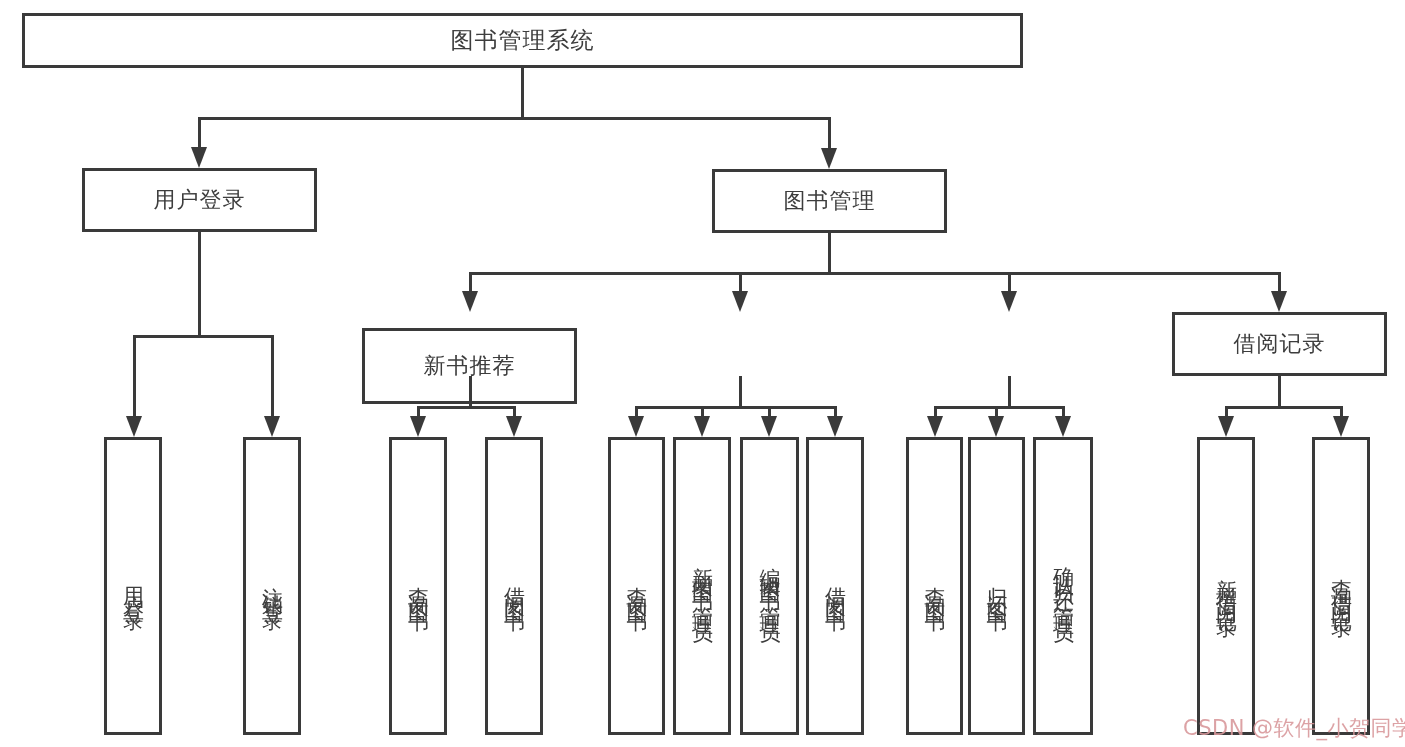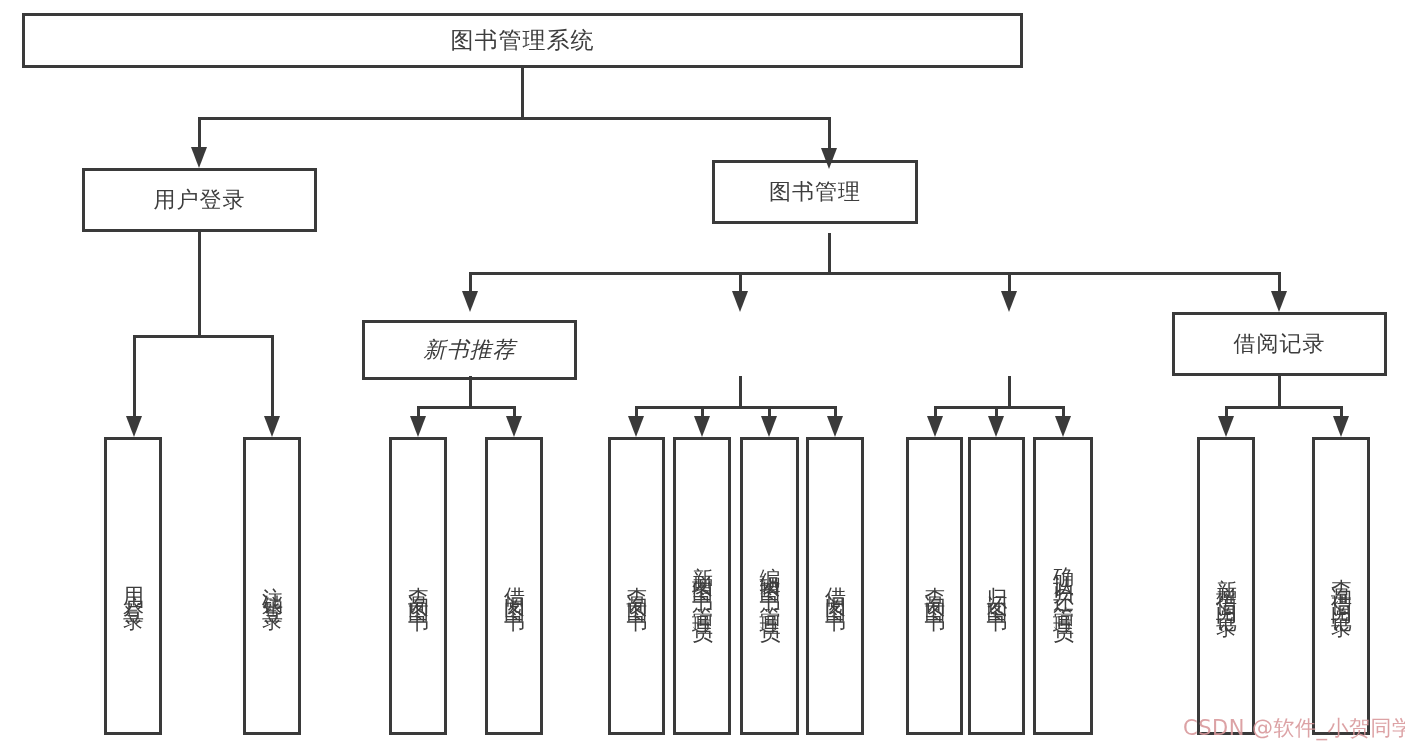--- a/index.html
+++ b/index.html
@@ -36,25 +36,25 @@
 <div id="canvas">
 
   <div class="node root" style="left:22px;top:13px;width:1001px;height:55px;justify-content:center;">
     <span>图书管理系统</span>
   </div>
 
   <div class="node lvl" style="left:82px;top:168px;width:235px;height:64px;">
     <span>用户登录</span>
   </div>
 
-  <div class="node lvl" style="left:712px;top:160px;width:206px;height:64px;">
+  <div class="node lvl" style="left:712px;top:169px;width:235px;height:64px;">
     <span>图书管理</span>
   </div>
 
-  <div class="node lvl" style="left:362px;top:320px;width:215px;height:60px;font-style:italic;">
+  <div class="node lvl" style="left:362px;top:328px;width:215px;height:76px;">
     <span>新书推荐</span>
   </div>
 
 
 
   <div class="node lvl" style="left:1172px;top:312px;width:215px;height:64px;">
     <span>借阅记录</span>
   </div>
 
   <div class="node leaf" style="left:104px;top:437px;width:58px;height:298px;">

